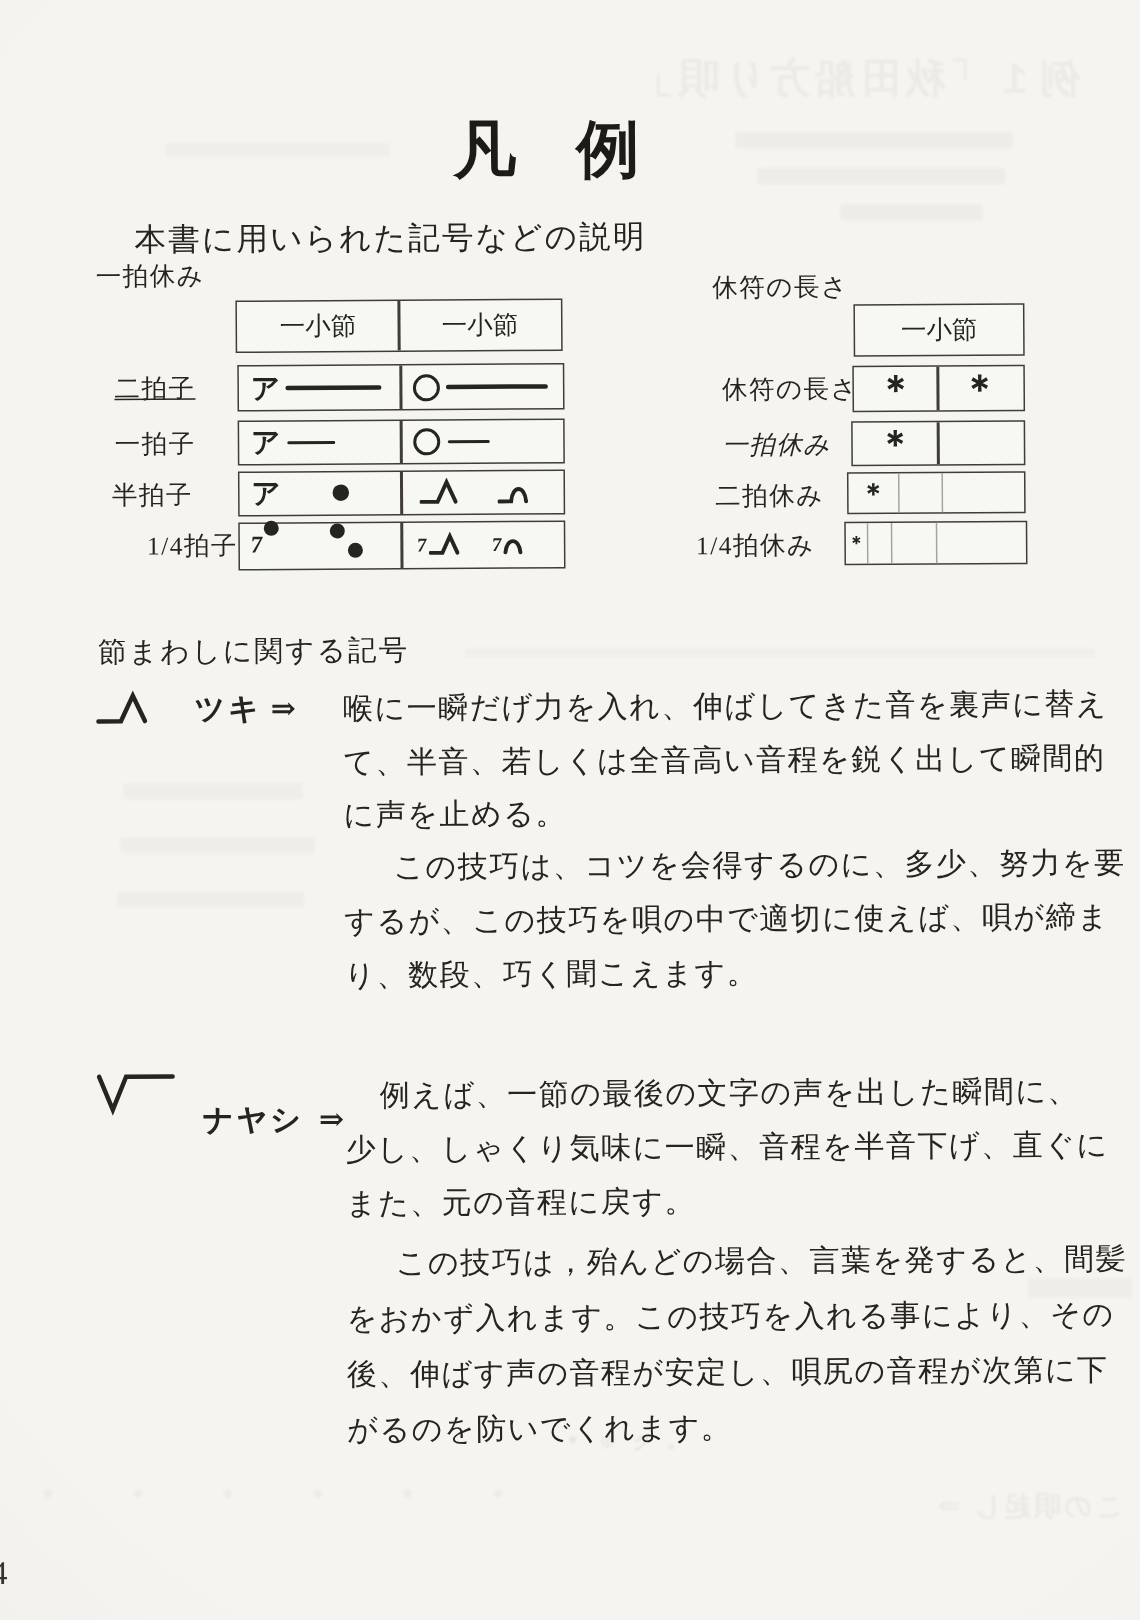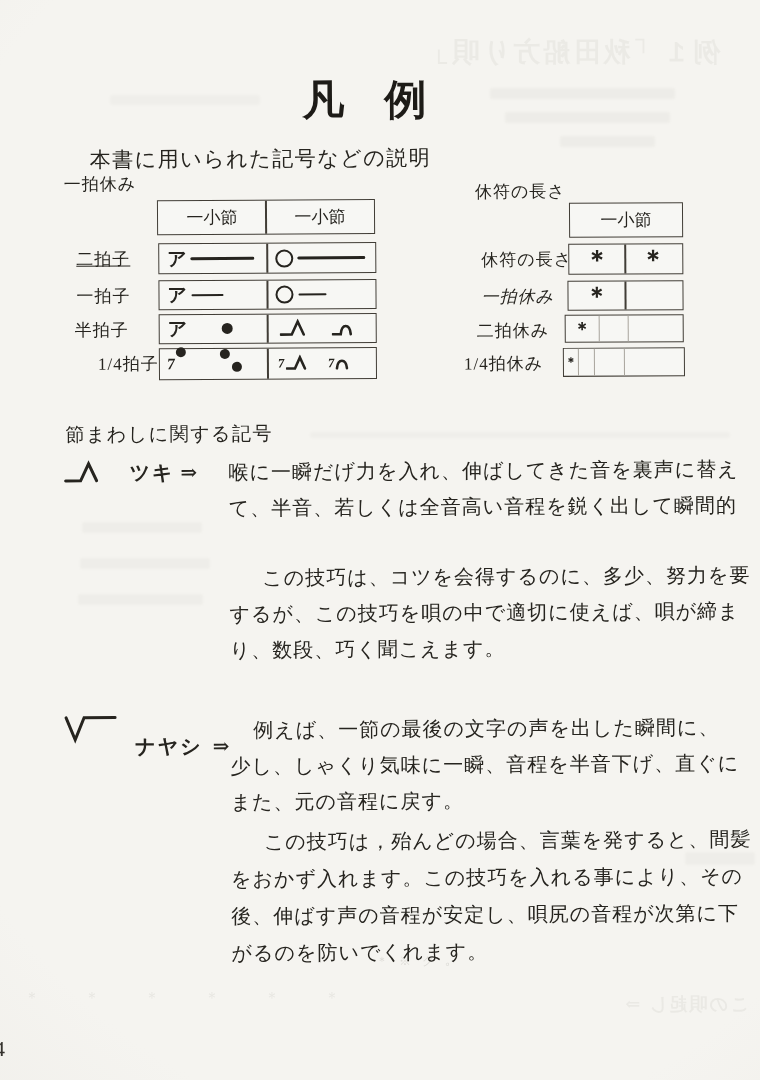--- a/index.html
+++ b/index.html
@@ -198,20 +198,21 @@
     </div>
 
     <div class="heading">節まわしに関する記号</div>
 
     <svg class="sym" width="40" height="26" viewBox="0 0 40 26" style="position:absolute;left:64px;top:458px;">
         <path d="M2 21 H17 L25 4 L33 21" style="stroke-width:3;"></path>
       </svg>
     <div class="symline-label" style="left:130px;top:458px;"><span>ツキ</span><span style="margin-left:6px;">⇒</span></div>
     <div class="bodyline" style="left:229px;top:458px;">喉に一瞬だげ力を入れ、伸ばしてきた音を裏声に替え</div>
     <div class="bodyline" style="left:229px;top:494px;">て、半音、若しくは全音高い音程を鋭く出して瞬間的</div>
+    <div class="bodyline" style="left:229px;top:529px;">に声を止める。</div>
     <div class="bodyline" style="left:262px;top:564px;">この技巧は、コツを会得するのに、多少、努力を要</div>
     <div class="bodyline" style="left:229px;top:600px;">するが、この技巧を唄の中で適切に使えば、唄が締ま</div>
     <div class="bodyline" style="left:229px;top:636px;">り、数段、巧く聞こえます。</div>
 
     <svg class="sym" width="56" height="30" viewBox="0 0 56 30" style="position:absolute;left:62px;top:712px;">
         <path d="M3 4 L12 26 L21 4 H52" style="stroke-width:3;"></path>
       </svg>
     <div class="symline-label" style="left:134px;top:732px;"><span>ナヤシ</span><span style="margin-left:10px;">⇒</span></div>
     <div class="bodyline" style="left:252px;top:716px;">例えば、一節の最後の文字の声を出した瞬間に、</div>
     <div class="bodyline" style="left:229px;top:752px;">少し、しゃくり気味に一瞬、音程を半音下げ、直ぐに</div>

